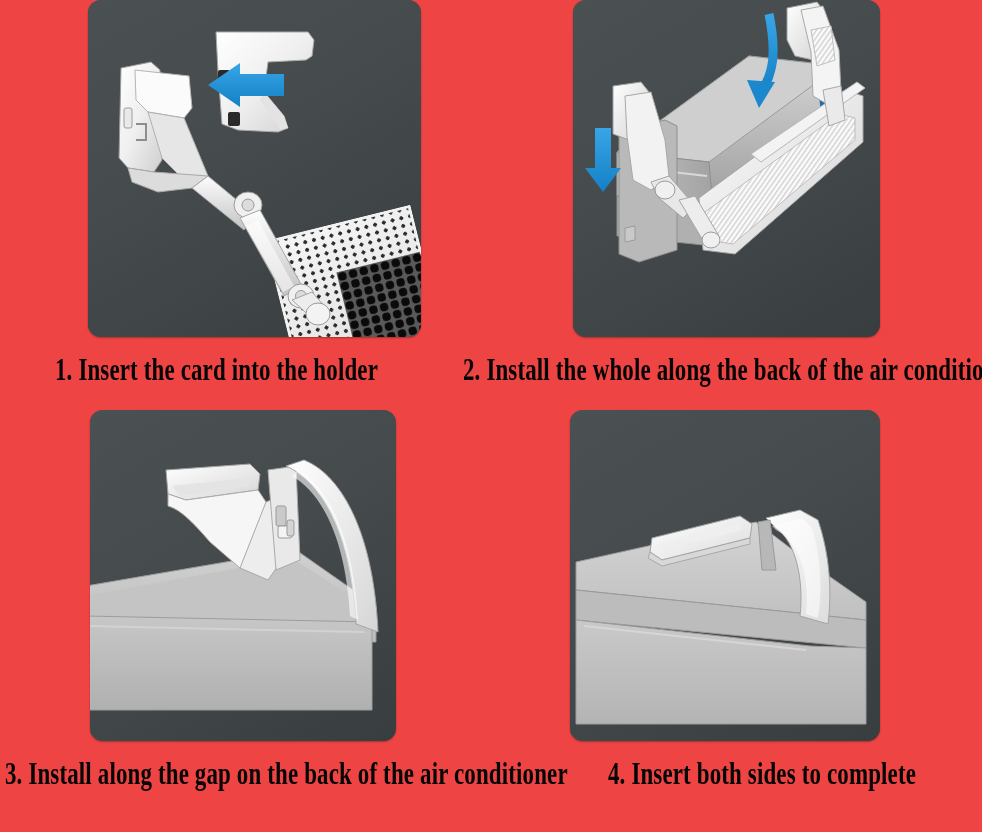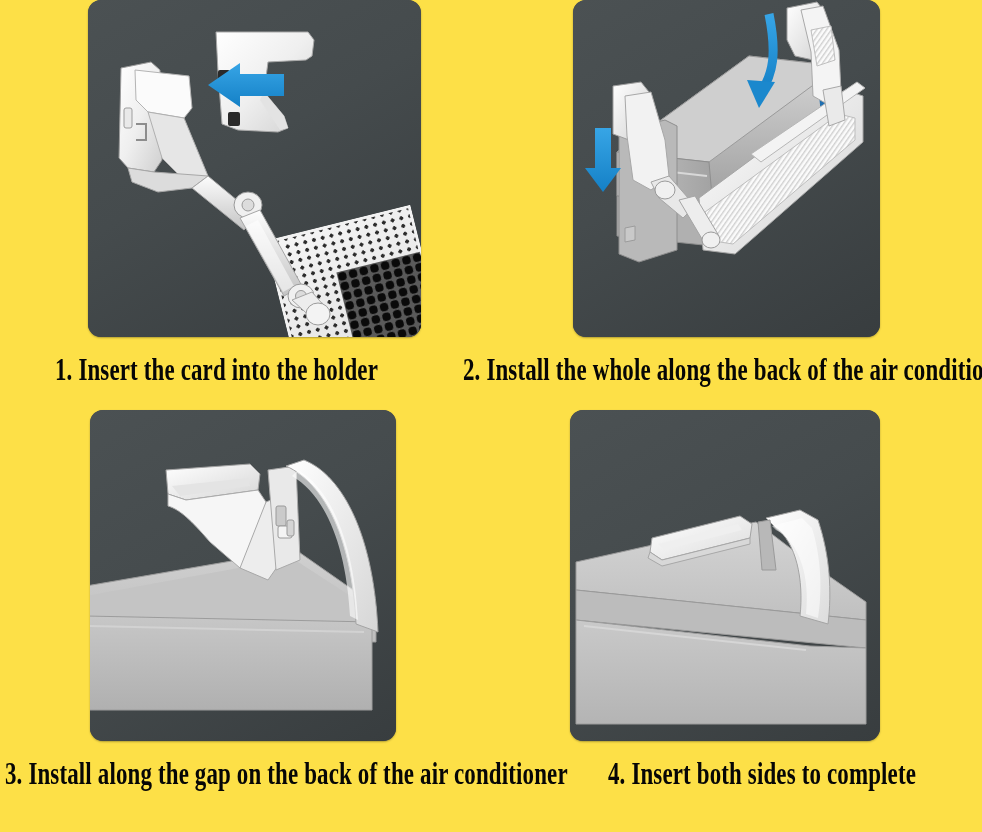--- a/index.html
+++ b/index.html
@@ -10,21 +10,21 @@
   body {
     width: 982px;
     height: 832px;
     font-family: "Liberation Serif", serif;
     overflow: hidden;
   }
   .sheet {
     position: relative;
     width: 982px;
     height: 832px;
-    background: #fde047;
+    background: #ef4444;
   }
   .panel {
     position: absolute;
     border-radius: 13px;
     overflow: hidden;
     background: #454b4d;
     box-shadow: 0 1px 2px rgba(0,0,0,0.30);
   }
   .panel .scene {
     position: absolute;

